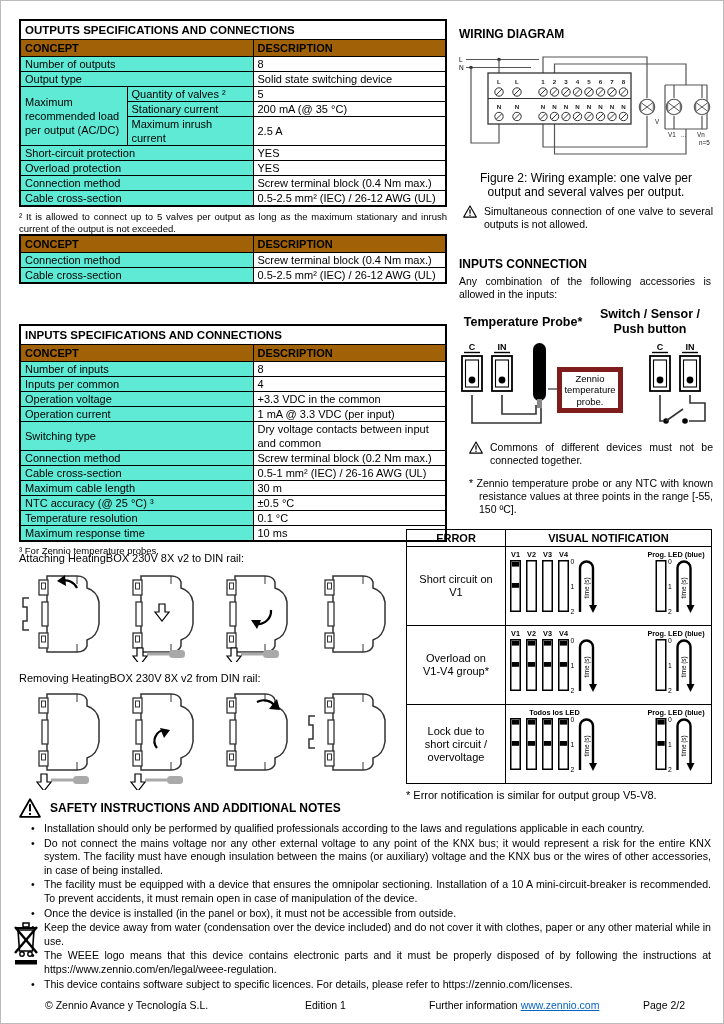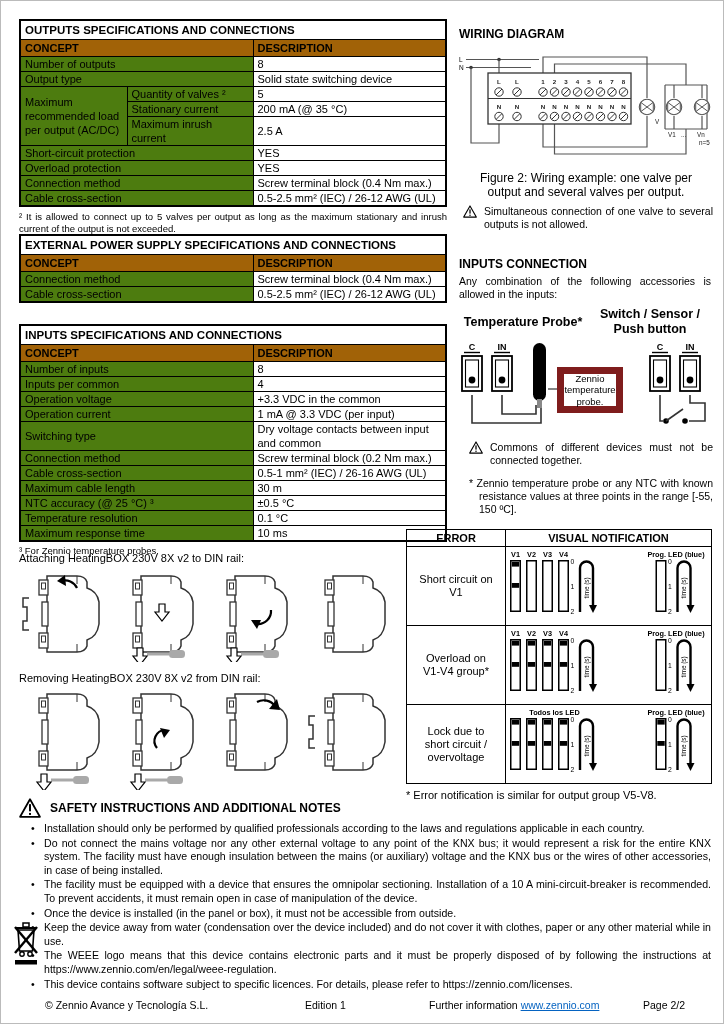--- a/index.html
+++ b/index.html
@@ -6,21 +6,21 @@
   body { background: #888; font-family: "Liberation Sans", sans-serif; }
   .page { position: relative; width: 724px; height: 1024px; background: #fff; margin: 0 auto;
           border: 1px solid #bbb; color: #000; overflow: hidden; }
   .abs { position: absolute; }
 
   
   table.spec { border-collapse: collapse; width: 428px; font-size: 11px; }
   table.spec td { border: 1px solid #000; padding: 0px 4px; line-height: 14px; vertical-align: middle; }
   table.spec td.title { font-weight: bold; font-size: 11.5px; padding: 2px 4px; }
   table.spec td.hdr { background: #a16207; font-weight: bold; padding: 1px 4px; }
-  table.spec td.lab { background: #4d7c0f; }
+  table.spec td.lab { background: #5eead4; }
   table.spec { border: 2px solid #000; }
 
   .footnote { font-size: 9.5px; line-height: 12px; text-align: justify; width: 428px; }
 
   
   .rcol-heading { font-size: 12px; font-weight: bold; }
   .fig-caption { font-size: 12px; text-align: center; line-height: 14px; }
   .note { display: flex; gap: 7px; font-size: 10.5px; line-height: 13px; text-align: justify; }
   .note .txt { flex: 1; }
   .star-note { font-size: 10.5px; line-height: 13px; text-align: justify; padding-left: 10px; text-indent: -10px; }
@@ -115,23 +115,20 @@
     <div class="footnote" style="margin-top:4px;">² It is allowed to connect up to 5 valves per output as long as the maximum stationary and inrush current of the output is not exceeded.</div>
   </div>
 
   <div class="abs" style="left:18px; top:233px;">
     <table class="spec">
       <colgroup>
           <col style="width:233px">
           <col>
         </colgroup>
       <tbody>
-        <tr>
-            <td class="title" colspan="2">EXTERNAL POWER SUPPLY SPECIFICATIONS AND CONNECTIONS</td>
-          </tr>
         <tr>
           <td class="hdr">CONCEPT</td>
           <td class="hdr">DESCRIPTION</td>
         </tr>
       </tbody>
       <tbody>
           <tr>
             <td class="lab">Connection method</td>
             <td>Screw terminal block (0.4 Nm max.)</td>
           </tr>
@@ -362,21 +359,21 @@
         <line x1="5" y1="11.5" x2="21" y2="11.5" stroke="#000" stroke-width="1.4"></line>
         <line x1="35" y1="11.5" x2="51" y2="11.5" stroke="#000" stroke-width="1.4"></line>
         <use href="#term" x="2" y="14" width="22" height="40"></use>
         <use href="#term" x="32" y="14" width="22" height="40"></use>
         <polyline points="13,54 13,82 82,82 82,66" fill="none" stroke="#333" stroke-width="1.6"></polyline>
         <polyline points="43,54 43,73 77,73 77,64" fill="none" stroke="#333" stroke-width="1.6"></polyline>
         <rect x="74" y="2" width="13" height="58" rx="6.5" fill="#000"></rect>
         <rect x="78" y="58" width="5" height="9" fill="#888"></rect>
         <line x1="89" y1="48" x2="98" y2="48" stroke="#333" stroke-width="1.2"></line>
       </svg>
-      <div class="abs" style="left:98px; top:26px; width:66px; height:46px; border:7px solid #7f1d1d; display:flex; align-items:center; justify-content:center; text-align:center; font-size:9.5px; line-height:11.5px; padding:10px;">Zennio temperature probe.</div>
+      <div class="abs" style="left:98px; top:26px; width:66px; height:46px; border:5px solid #7f1d1d; display:flex; align-items:center; justify-content:center; text-align:center; font-size:9.5px; line-height:11.5px; padding:10px;">Zennio temperature probe.</div>
     </div>
 
     <svg class="abs" style="left:178px; top:340px;" width="76" height="96" viewBox="0 0 76 96">
       <g font-size="9" font-weight="bold" text-anchor="middle">
         <text x="23" y="9">C</text>
         <text x="53" y="9">IN</text>
       </g>
       <line x1="15" y1="11.5" x2="31" y2="11.5" stroke="#000" stroke-width="1.4"></line>
       <line x1="45" y1="11.5" x2="61" y2="11.5" stroke="#000" stroke-width="1.4"></line>
       <use href="#term" x="12" y="14" width="22" height="40"></use>

